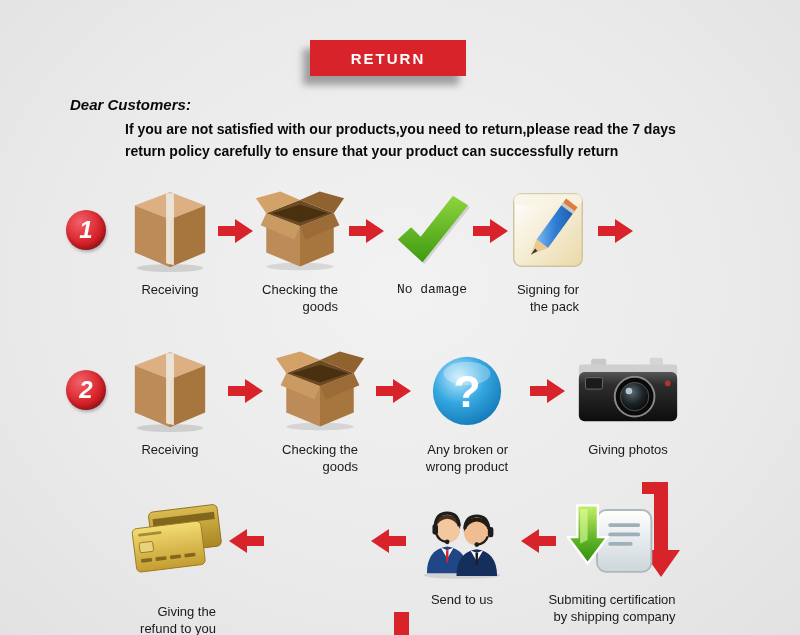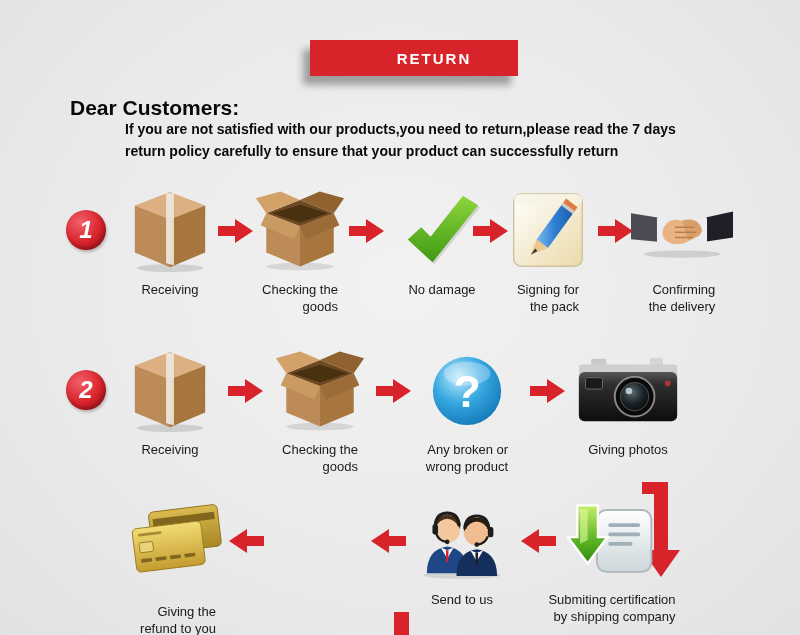--- a/index.html
+++ b/index.html
@@ -2,27 +2,26 @@
 <html><head>
 <meta charset="utf-8">
 <style>
   html,body{margin:0;padding:0;background:#e7e7e7;}
   #canvas{
     position:relative;width:800px;height:635px;overflow:hidden;
     background:radial-gradient(ellipse at 50% 45%, #f2f2f2 0%, #eaeaea 60%, #e2e2e2 100%);
     font-family:"Liberation Sans", sans-serif;
   }
   .banner{
-    position:absolute;left:310px;top:40px;width:168px;height:36px;
+    position:absolute;left:310px;top:40px;width:156px;height:36px;
     background:#d8232a;color:#fff;display:flex;align-items:center;justify-content:center;
     font-weight:bold;font-size:15px;letter-spacing:2px;
     box-shadow:-7px 9px 7px rgba(95,95,95,0.55);
-    padding-left:40px;
   }
-  .intro-heading{position:absolute;left:70px;top:96px;font-size:21px;font-weight:bold;color:#0a0a0a;}
+  .intro-heading{position:absolute;left:70px;top:96px;font-size:15px;font-weight:bold;color:#0a0a0a;font-style:italic;}
   .intro-line{position:absolute;left:125px;font-size:14px;font-weight:bold;color:#0a0a0a;}
   .intro-line.l1{top:121px;}
   .intro-line.l2{top:143px;text-align:right;}
   .step{position:absolute;width:120px;display:flex;flex-direction:column;align-items:center;}
   .step.wide{width:170px;}
   .step .icon{height:100px;display:flex;align-items:center;justify-content:center;}
   .step .label{
     font-size:13px;color:#1a1a1a;text-align:right;white-space:pre-line;line-height:1.3;margin-top:2px;
   }
   .badge{
@@ -85,21 +84,21 @@
 </svg>
       </div>
     <div class="label">Checking the
 goods</div>
   </div>
   <div class="arrow" style="left:349px;top:218px;">
     <svg width="36" height="26" viewBox="0 0 36 26">
         <polygon points="0,8 17,8 17,1 35,13 17,25 17,18 0,18" fill="#d8232a"></polygon>
       </svg>
   </div>
-  <div class="step" style="left:382px;top:180px;">
+  <div class="step" style="left:372px;top:180px;font-family:Liberation Mono, monospace;">
     <div class="icon">
         <svg viewBox="0 0 84 80" width="80" height="76">
   <defs>
             <linearGradient id="gchk" x1="0" y1="0" x2="0" y2="1">
     <stop offset="0" stop-color="#8fd53f"></stop>
               <stop offset="1" stop-color="#3e9a10"></stop>
   </linearGradient>
           </defs>
   <polygon points="8,52 22,39 32,49 66,6 82,16 34,76" fill="rgba(0,0,0,0.12)"></polygon>
   <polygon points="6,50 20,37 30,47 64,4 80,14 32,74" fill="url(#gchk)"></polygon>
@@ -135,36 +134,20 @@
   <polygon points="28.5,61.5 24,68 31,64" fill="#333333"></polygon>
 </svg>
       </div>
     <div class="label">Signing for
 the pack</div>
   </div>
   <div class="arrow" style="left:598px;top:218px;">
     <svg width="36" height="26" viewBox="0 0 36 26">
         <polygon points="0,8 17,8 17,1 35,13 17,25 17,18 0,18" fill="#d8232a"></polygon>
       </svg>
-  </div>
-  <div class="step" style="left:622px;top:180px;">
-    <div class="icon">
-        <svg viewBox="0 0 110 64" width="102" height="60">
-  <ellipse cx="55" cy="58" rx="42" ry="4" fill="rgba(0,0,0,0.12)"></ellipse>
-  <polygon points="0,14 32,19 32,45 0,42" fill="#4b4b55"></polygon>
-  <polygon points="110,12 78,19 78,45 110,40" fill="#1f1f27"></polygon>
-  <rect x="28" y="18" width="9" height="28" rx="2" fill="#ececf2"></rect>
-  <rect x="73" y="18" width="9" height="28" rx="2" fill="#ececf2"></rect>
-  <path d="M36,28 Q42,18 55,22 L72,27 Q80,31 74,38 L58,46 Q44,50 36,42 Q32,35 36,28 Z" fill="#e9b483"></path>
-  <path d="M55,22 Q68,18 74,26 Q79,32 73,38 L62,43 Z" fill="#d89f6b"></path>
-  <path d="M48,29 L68,29 M48,34.5 L70,34.5 M48,40 L66,40" stroke="#b97e4e" stroke-width="1.6" fill="none" stroke-linecap="round"></path>
-</svg>
-      </div>
-    <div class="label">Confirming
-the delivery</div>
   </div>
 
   <div class="step" style="left:110px;top:340px;">
     <div class="icon">
         <svg viewBox="0 0 90 88" width="88" height="86">
   <ellipse cx="45" cy="83" rx="34" ry="4" fill="rgba(0,0,0,0.12)"></ellipse>
   <polygon points="45,5 81,19 45,33 9,19" fill="#ddb084"></polygon>
   <polygon points="9,19 45,33 45,82 9,67" fill="#bc8b57"></polygon>
   <polygon points="45,33 81,19 81,67 45,82" fill="#a6763e"></polygon>
   <polygon points="41,6.5 49,6.5 49,31.5 41,31.5" fill="#eae4d8"></polygon>

